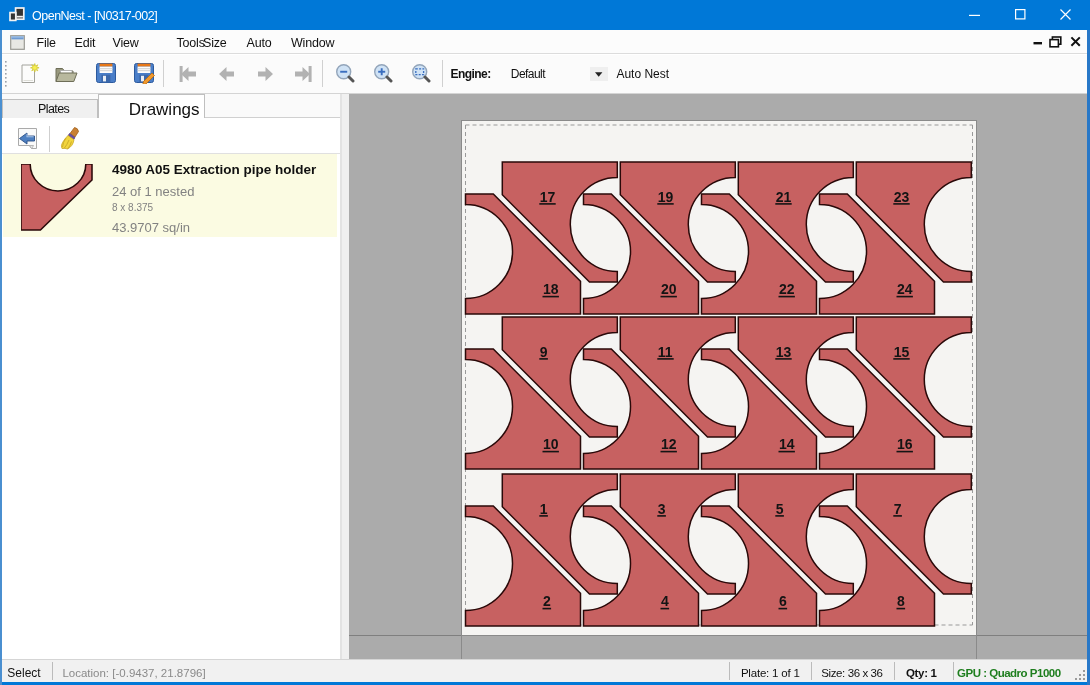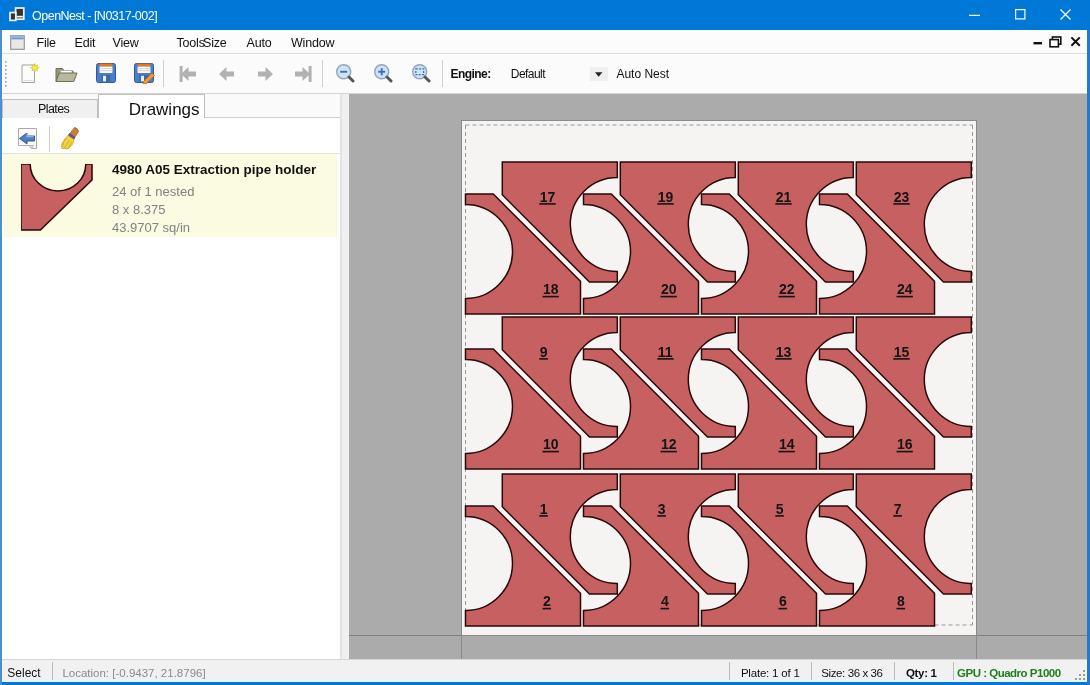--- a/index.html
+++ b/index.html
@@ -144,21 +144,21 @@
 </svg>
 <div class="abs" style="left:0;top:153px;width:342px;height:1px;background:#e0e0e0"></div>
 <div class="abs" style="left:3px;top:154px;width:334px;height:83px;background:#fbfbe2"></div>
 <svg style="position:absolute;left:21px;top:164px" width="72" height="67" viewBox="0 0 72 67">
 <g transform="scale(0.5917,0.574) translate(120,0) rotate(90)">
       <path d="M0,0 L27.8,0 L115,87.2 L115,120 L0,120 L0,104.5 A47 47 0 1 0 0,10.5 Z" fill="#c76161" stroke="#2a0909" stroke-width="2.6"></path>
     </g>
 </svg>
 <div style="position:absolute;left:112px;top:161.5px;font-size:13.5px;color:#111;font-weight:bold;white-space:nowrap;">4980 A05 Extraction pipe holder</div>
 <div style="position:absolute;left:112px;top:183.5px;font-size:13px;color:#828282;font-weight:normal;white-space:nowrap;">24 of 1 nested</div>
-<div style="position:absolute;left:112px;top:202.4px;font-size:13px;color:#828282;font-weight:normal;white-space:nowrap;text-align:right;">8 x 8.375</div>
+<div style="position:absolute;left:112px;top:202.4px;font-size:10px;color:#828282;font-weight:normal;white-space:nowrap;text-align:right;">8 x 8.375</div>
 <div style="position:absolute;left:112px;top:220.4px;font-size:13px;color:#828282;font-weight:normal;white-space:nowrap;">43.9707 sq/in</div>
 <div class="abs" style="left:340px;top:94px;width:2px;height:565px;background:#e3e3e3"></div>
 <div class="abs" style="left:342px;top:94px;width:7px;height:565px;background:#f0f0f0"></div>
 <div class="abs" style="left:349px;top:94px;width:740px;height:565px;background:#ababab"></div>
 <div class="abs" style="left:349px;top:635px;width:740px;height:1px;background:#7f7f7f"></div>
 <div class="abs" style="left:461px;top:636px;width:1px;height:23px;background:#8a8a8a"></div>
 <div class="abs" style="left:976px;top:636px;width:1px;height:23px;background:#8a8a8a"></div>
 <svg style="position:absolute;left:461px;top:119.5px;" width="516" height="516" viewBox="0 0 516 516">
 <defs>
       <path id="pp" d="M0,0 L27.8,0 L115,87.2 L115,120 L0,120 L0,104.5 A47 47 0 1 0 0,10.5 Z"></path>

